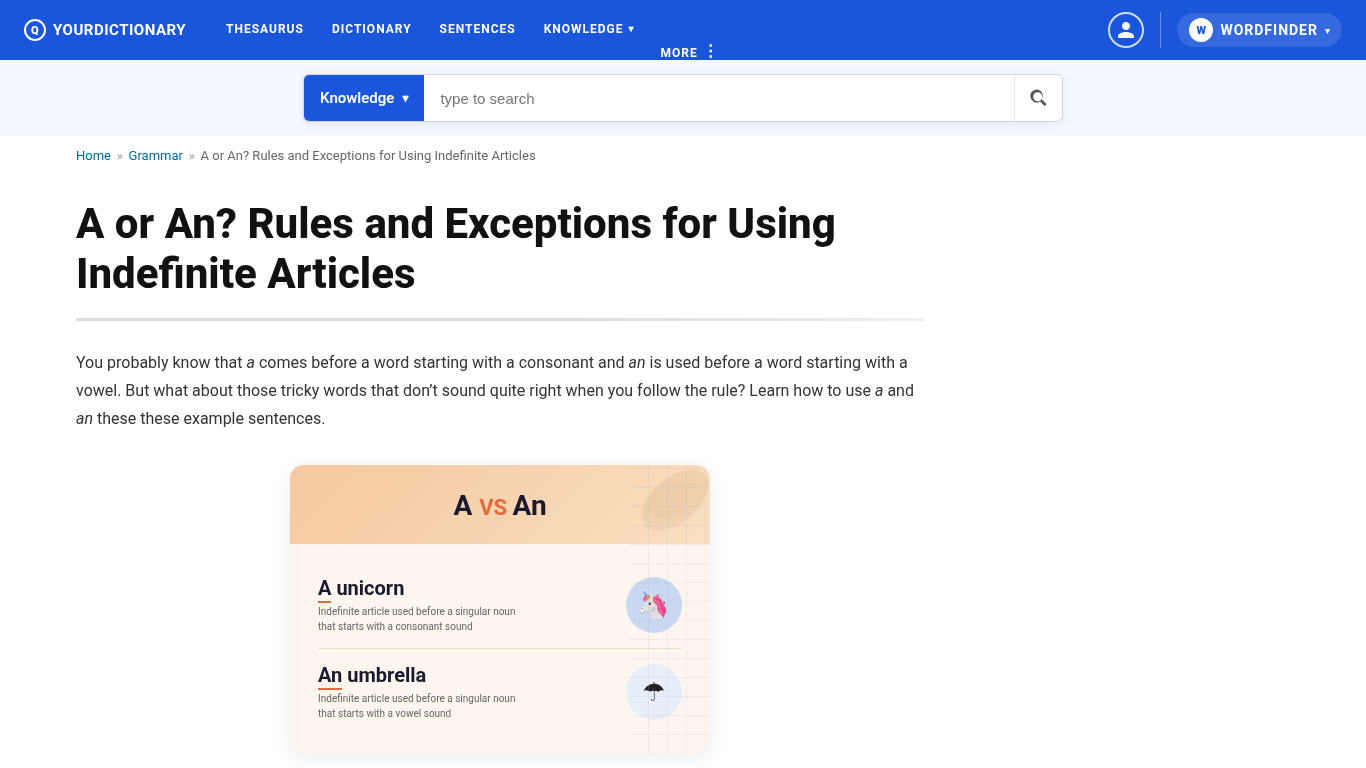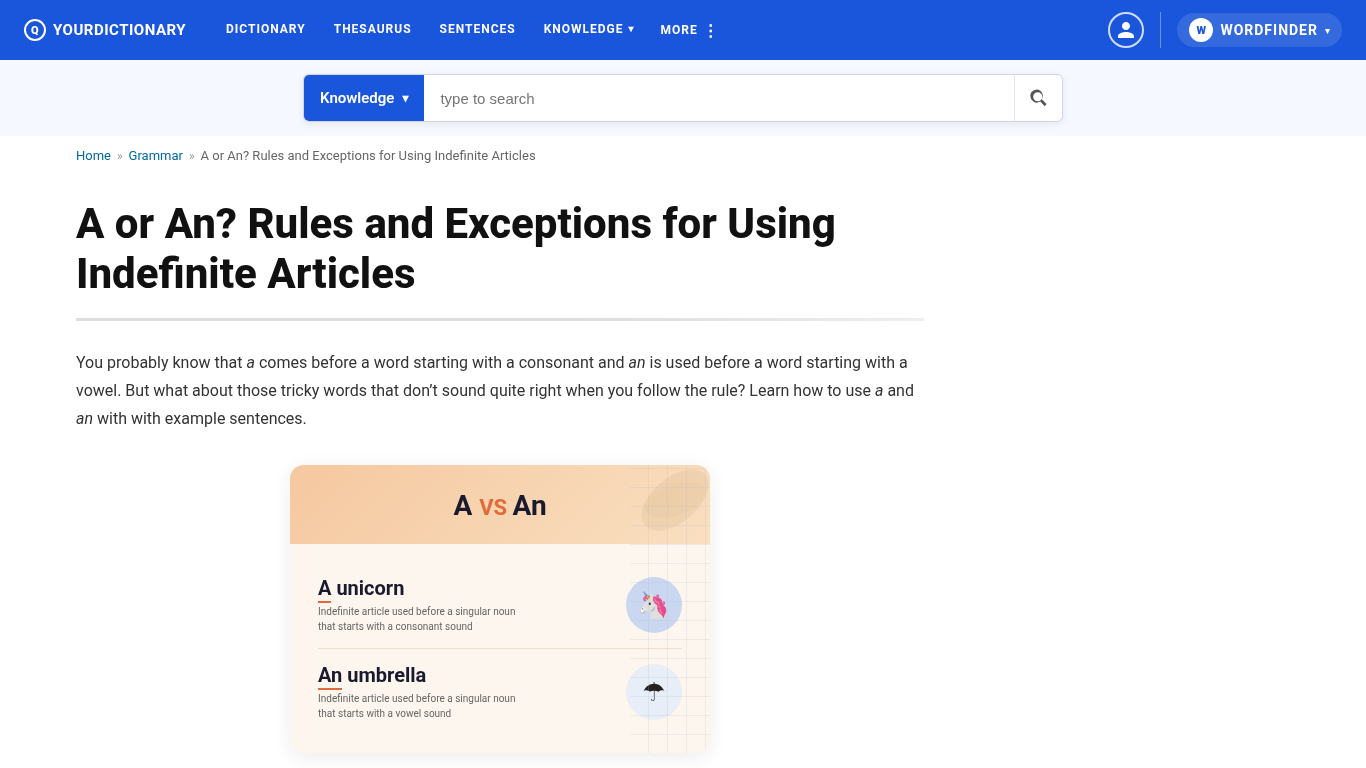--- a/index.html
+++ b/index.html
@@ -68,21 +68,21 @@
     }
     .nav-more {
       color: #fff;
       font-size: 12px;
       font-weight: 700;
       letter-spacing: 1px;
       text-transform: uppercase;
       padding: 0 10px;
       height: 60px;
       display: flex;
-      align-items: center;
+      align-items: flex-end;
       gap: 5px;
       cursor: pointer;
     }
     .nav-dots { font-size: 16px; letter-spacing: 1px; }
     .nav-divider {
       width: 1px;
       height: 36px;
       background: rgba(255,255,255,0.35);
       margin: 0 8px;
     }
@@ -306,24 +306,24 @@
 <body>
 
 <nav class="nav-bar">
   <div class="nav-logo">
     <div class="nav-logo-icon">Q</div>
     <span>YOURDICTIONARY</span>
   </div>
 
   <div class="nav-links">
     <div class="nav-link">
+      <span>THESAURUS</span>
+    </div>
+    <div class="nav-link">
       <span>DICTIONARY</span>
-    </div>
-    <div class="nav-link">
-      <span>THESAURUS</span>
     </div>
     <div class="nav-link">
       <span>SENTENCES</span>
     </div>
     <div class="nav-link nav-link-with-arrow">
       <span>KNOWLEDGE</span>
       <span class="arrow-down">▾</span>
     </div>
     <div class="nav-more">
       <span>MORE</span>
@@ -367,21 +367,21 @@
   <a>Grammar</a>
   <span class="sep">»</span>
   <span>A or An? Rules and Exceptions for Using Indefinite Articles</span>
 </div>
 
 <div class="main-content">
   <h1 class="article-title">A or An? Rules and Exceptions for Using Indefinite Articles</h1>
   <hr class="article-divider">
 
   <p class="article-intro">
-    <span>You probably know that </span><em>a</em><span> comes before a word starting with a consonant and </span><em>an</em><span> is used before a word starting with a vowel. But what about those tricky words that don’t sound quite right when you follow the rule? Learn how to use </span><em>a</em><span> and </span><em>an</em><span> with with example sentences.</span>
+    <span>You probably know that </span><em>a</em><span> comes before a word starting with a consonant and </span><em>an</em><span> is used before a word starting with a vowel. But what about those tricky words that don’t sound quite right when you follow the rule? Learn how to use </span><em>a</em><span> and </span><em>an</em><span> these these example sentences.</span>
   </p>
 
   <div class="infographic-container">
     <div class="infographic">
       <div class="infographic-top">
 
         <svg class="infographic-leaf" viewBox="0 0 80 80" fill="none">
           <ellipse cx="40" cy="40" rx="35" ry="20" fill="#c8a87a" opacity="0.5" transform="rotate(-40 40 40)"></ellipse>
           <ellipse cx="40" cy="40" rx="28" ry="14" fill="#c8a87a" opacity="0.4" transform="rotate(-20 40 40)"></ellipse>
         </svg>

